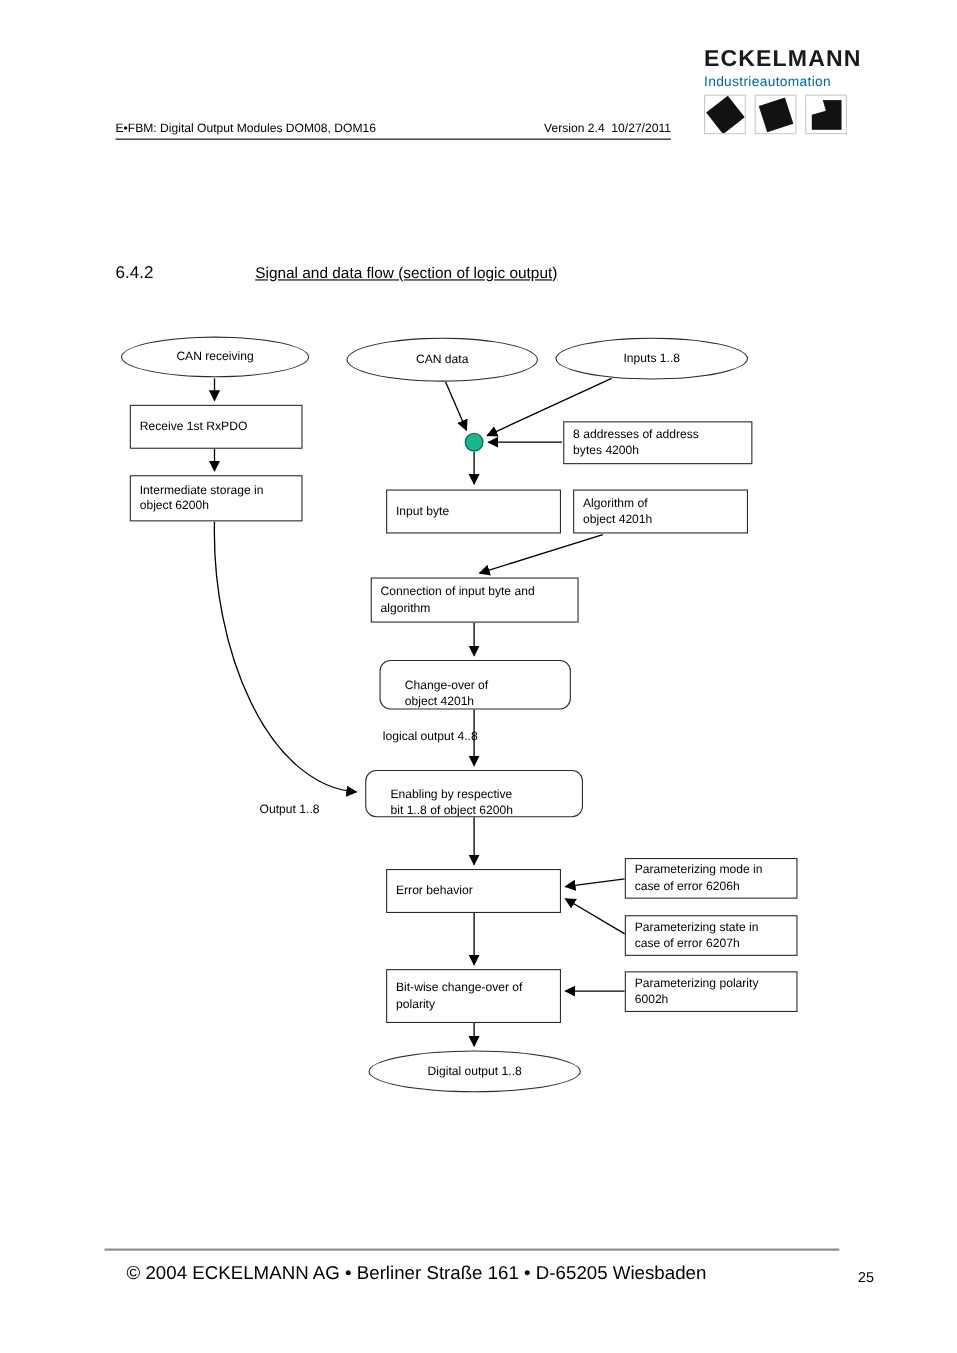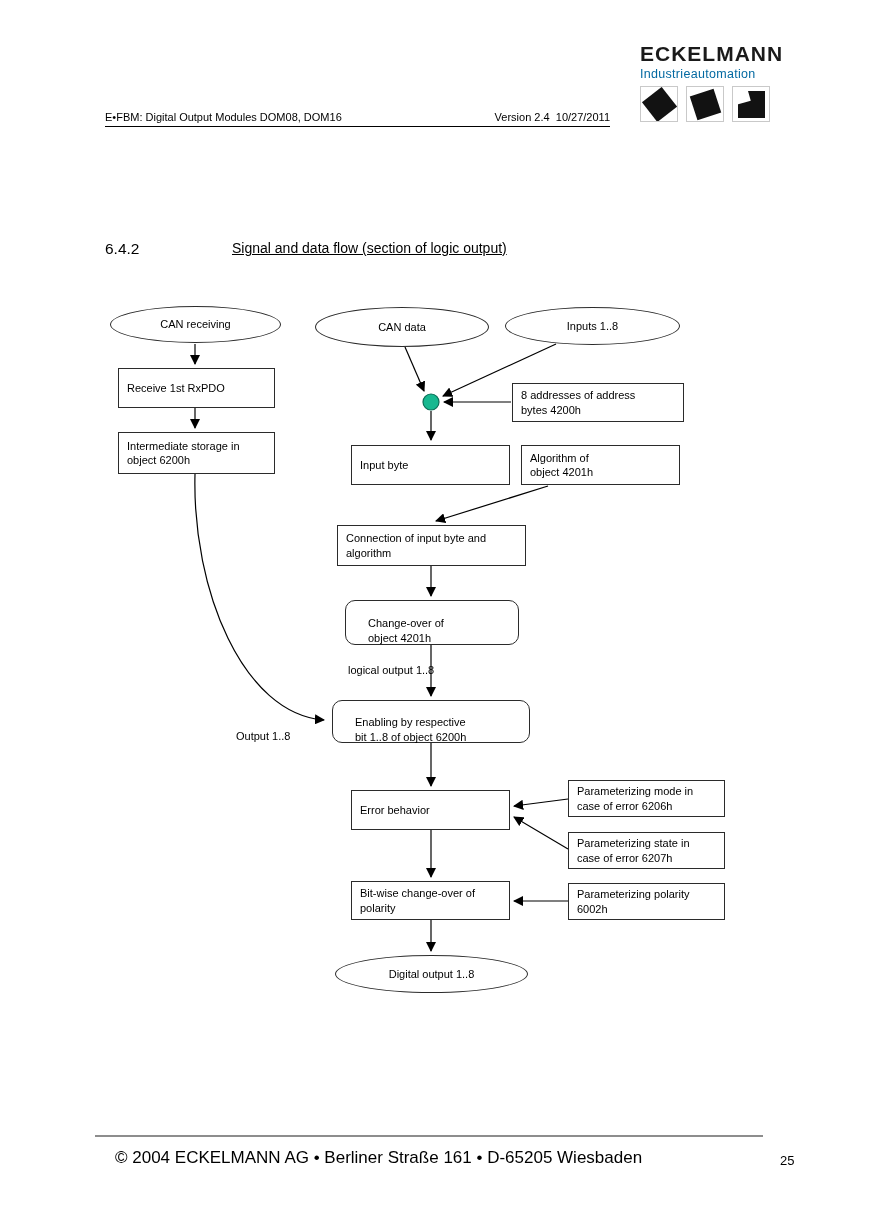--- a/index.html
+++ b/index.html
@@ -122,28 +122,28 @@
   <div class="node node-round" style="left:345px; top:600px; width:174px; height:45px;">Change-over of
 object 4201h</div>
   <div class="node node-round" style="left:332px; top:700px; width:198px; height:43px;">Enabling by respective
 bit 1..8 of object 6200h</div>
 
   <div class="node node-rect" style="left:351px; top:790px; width:159px; height:40px;">Error behavior</div>
   <div class="node node-rect" style="left:568px; top:780px; width:157px; height:37px;">Parameterizing mode in
 case of error 6206h</div>
   <div class="node node-rect" style="left:568px; top:832px; width:157px; height:37px;">Parameterizing state in
 case of error 6207h</div>
-  <div class="node node-rect" style="left:351px; top:881px; width:159px; height:39px;">Bit-wise change-over of
+  <div class="node node-rect" style="left:351px; top:881px; width:159px; height:49px;">Bit-wise change-over of
 polarity</div>
   <div class="node node-rect" style="left:568px; top:883px; width:157px; height:37px;">Parameterizing polarity
 6002h</div>
 
   <div class="node node-ellipse" style="left:335px; top:955px; width:193px; height:38px;">Digital output 1..8</div>
 
-  <div class="flow-label" style="left:348px; top:664px;">logical output 1..8</div>
+  <div class="flow-label" style="left:348px; top:664px;">logical output 4..8</div>
   <div class="flow-label" style="left:236px; top:730px;">Output 1..8</div>
 
   <div class="footer-rule"></div>
   <div class="footer-text">
     <div>©  2004 ECKELMANN AG • Berliner Straße 161 • D-65205 Wiesbaden</div>
   </div>
   <div class="page-number">25</div>
 
 </div>
 

